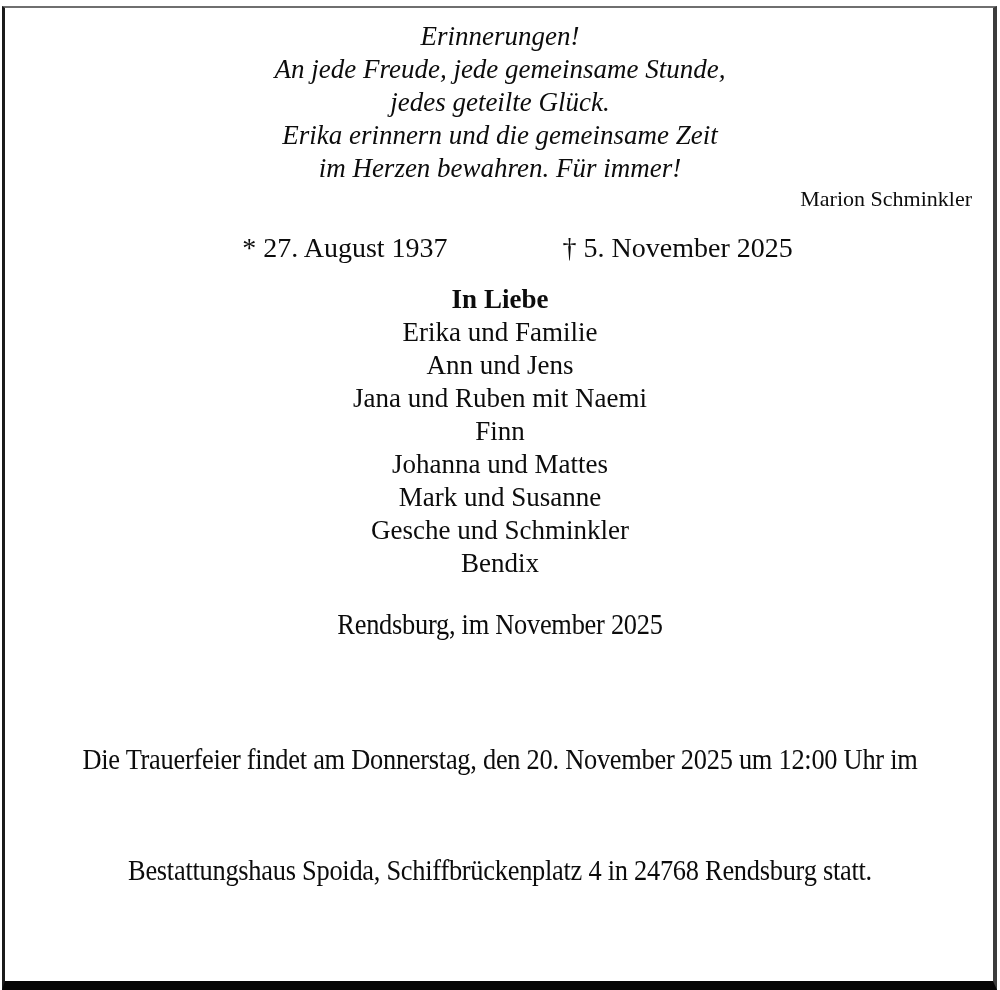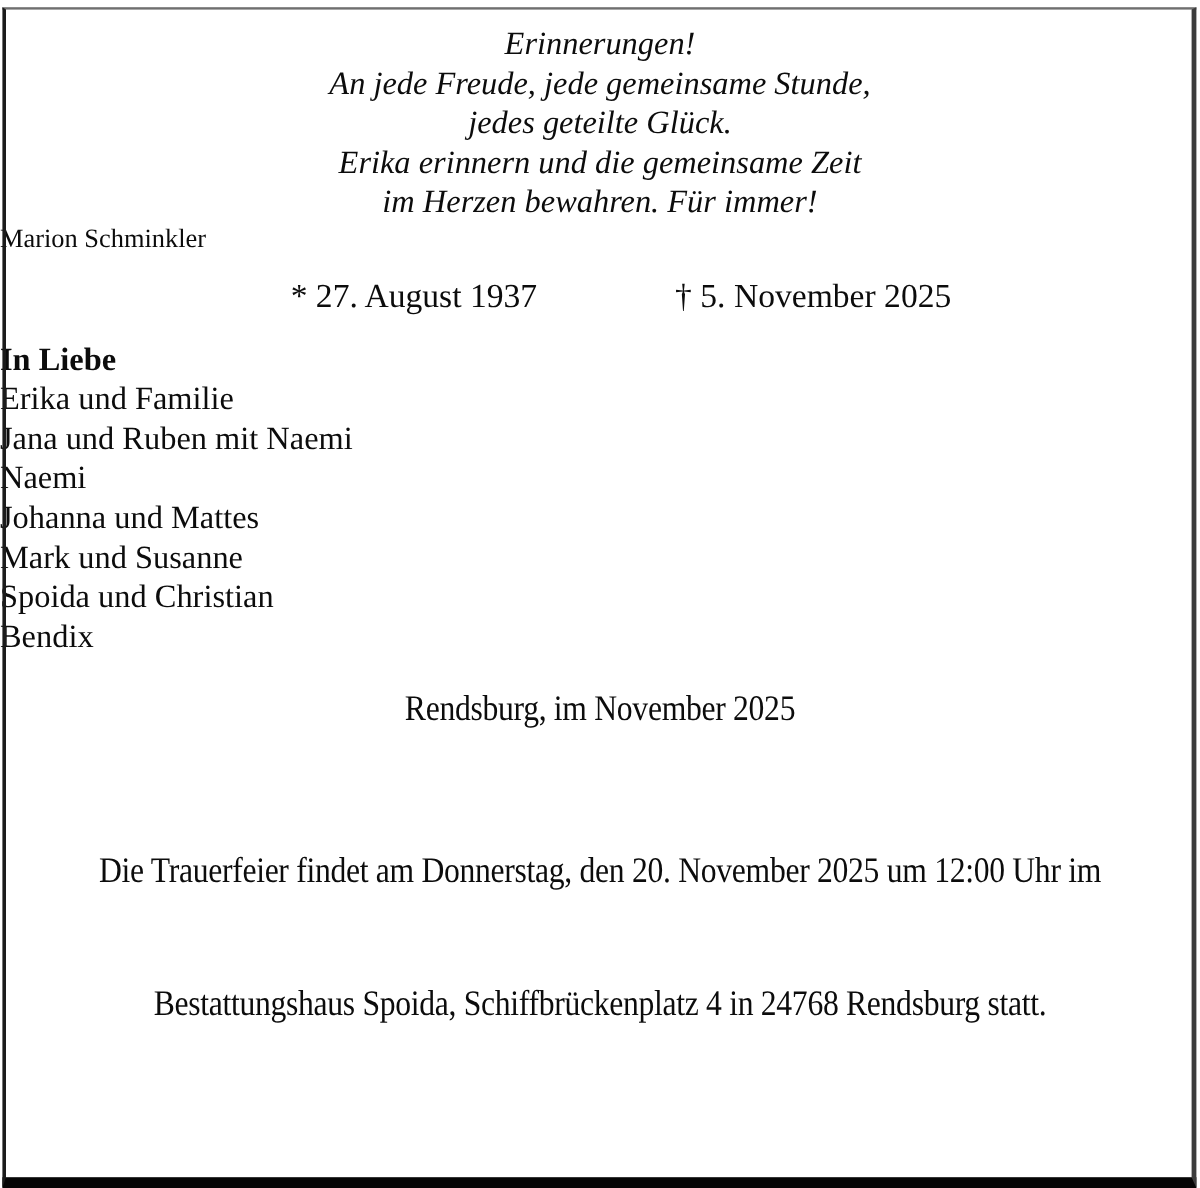--- a/index.html
+++ b/index.html
@@ -25,21 +25,22 @@
   .content { position: absolute; top: 0; left: 0; right: 0; bottom: 0; }
 
   .quote {
     padding-top: 20px;
     text-align: center;
     font-style: italic;
     font-size: 27px;
     line-height: 33px;
   }
   .credit {
-    padding-right: 62px;
+    text-align: right;
+    padding-right: 28px;
     font-size: 22px;
     line-height: 28px;
     margin-top: 0px;
   }
   .name {
     text-align: center;
     font-style: italic;
     font-size: 64px;
     line-height: 75px;
     margin-top: 18px;
@@ -48,21 +49,21 @@
   .dates {
     display: flex;
     justify-content: center;
     gap: 115px;
     font-size: 28px;
     line-height: 34px;
     margin-top: 18px;
     padding-left: 35px;
   }
   .family {
-    text-align: left;
+    text-align: center;
     font-size: 27px;
     line-height: 33px;
     margin-top: 18px;
   }
   .family .heading { font-weight: bold; }
 
   .cond {
     text-align: center;
     font-size: 30px;
     transform: scaleX(0.88);
@@ -91,25 +92,26 @@
 
 
     <div class="dates">
       <span>* 27. August 1937</span>
       <span>† 5. November 2025</span>
     </div>
 
     <div class="family">
       <div class="heading">In Liebe</div>
       <div>Erika und Familie</div>
+      <div>Ann und Jens</div>
       <div>Jana und Ruben mit Naemi</div>
-      <div>Naemi</div>
+      <div>Finn</div>
       <div>Johanna und Mattes</div>
       <div>Mark und Susanne</div>
-      <div>Spoida und Christian</div>
+      <div>Gesche und Schminkler</div>
       <div>Bendix</div>
     </div>
 
     <div class="cond place">Rendsburg, im November 2025</div>
 
     <div class="cond para1">
       <div>Die Trauerfeier findet am Donnerstag, den 20. November 2025 um 12:00 Uhr im</div>
       <div>Bestattungshaus Spoida, Schiffbrückenplatz 4 in 24768 Rendsburg statt.</div>
     </div>
 

